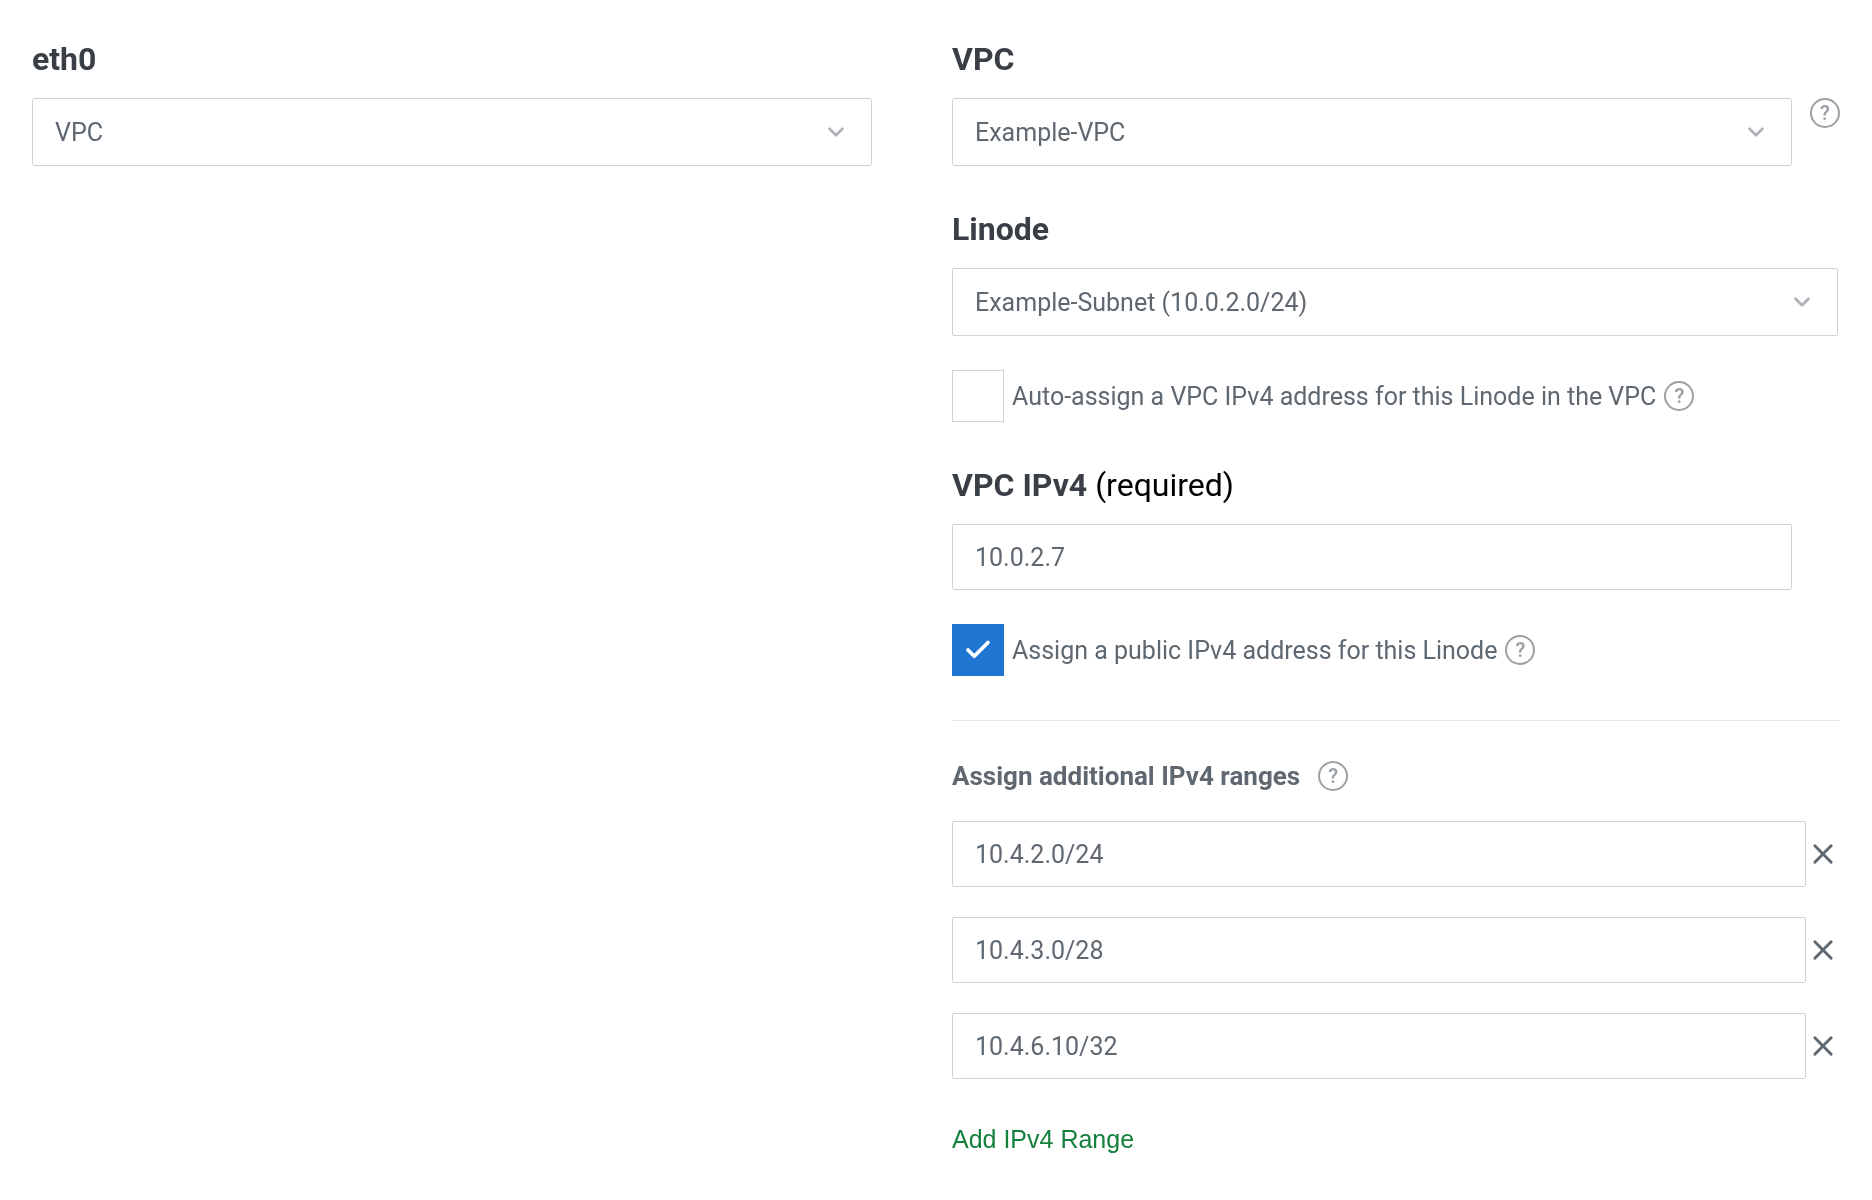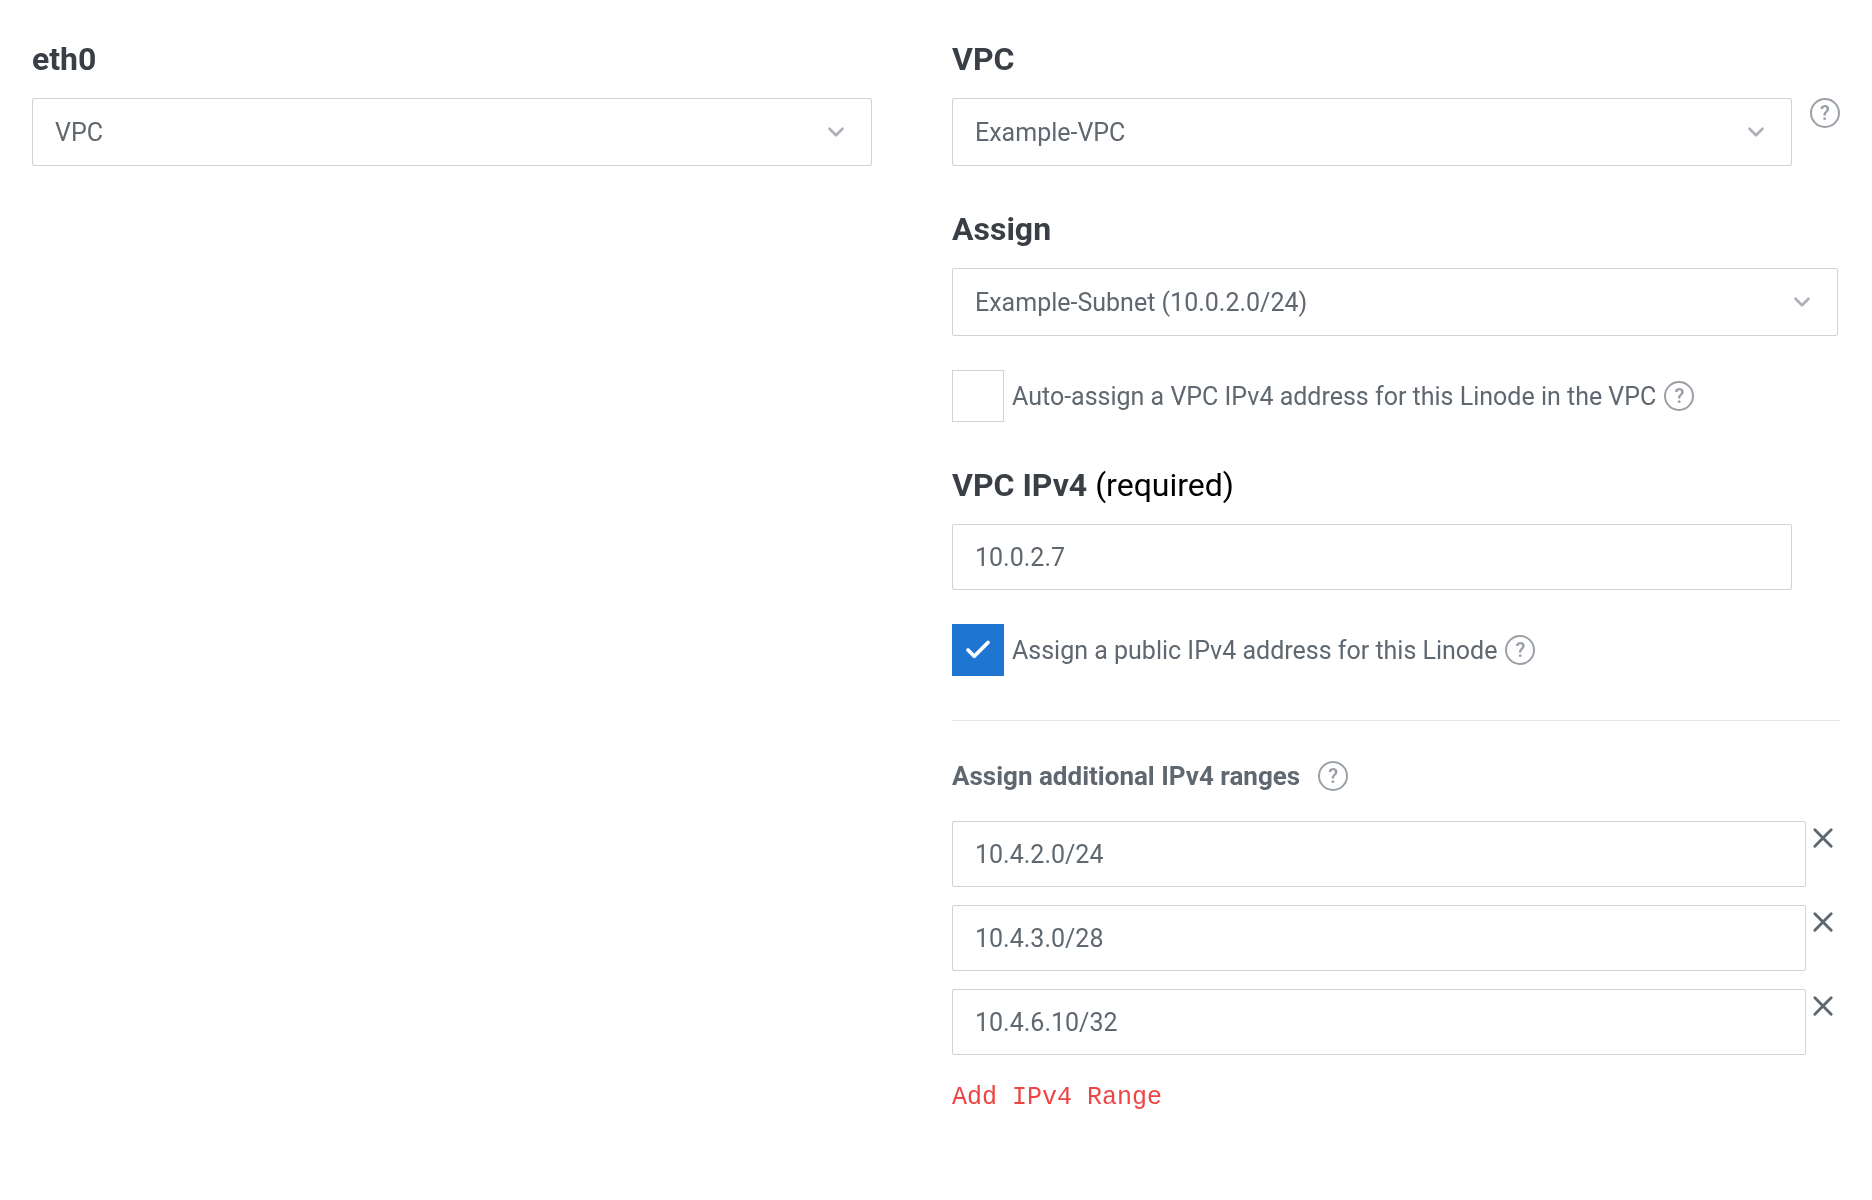--- a/index.html
+++ b/index.html
@@ -126,43 +126,44 @@
     font-weight: 700;
     color: #5f6870;
     display: flex;
     align-items: center;
     gap: 18px;
     margin: 0 0 30px 0;
   }
 
   .range-row {
     display: flex;
-    margin-bottom: 18px;
+    align-items: center;
+    margin-bottom: 30px;
   }
   .range-row .textinput { flex: 1; }
   .close-btn {
     width: 34px;
     height: 34px;
     display: inline-flex;
     align-items: center;
     justify-content: center;
     color: #5f6870;
     cursor: pointer;
     flex: 0 0 auto;
   }
 
   .link-btn {
     font-size: 25px;
-    color: #ef4444;
+    color: #15803d;
     background: none;
     border: none;
     padding: 0;
-    margin-top: 10px;
-    cursor: pointer;
-    font-family: Liberation Mono, monospace;
+    margin-top: 16px;
+    cursor: pointer;
+    font-family: Liberation Sans, sans-serif;
   }
 
   svg { display: block; }
 </style>
 </head>
 <body>
 
 <div class="canvas">
   <div class="columns">
 
@@ -189,21 +190,21 @@
             <svg width="26" height="26" viewBox="0 0 24 24" fill="none" stroke="currentColor" stroke-width="2.5" stroke-linecap="round" stroke-linejoin="round">
                 <polyline points="6 9 12 15 18 9"></polyline>
               </svg>
           </span>
         </div>
         <span class="help-icon">?</span>
       </div>
 
       
       <div class="section-gap">
-        <label class="field-label">Assign</label>
+        <label class="field-label">Linode</label>
         <div class="select" style="max-width:840px" tabindex="0">
           <span>Example-Subnet (10.0.2.0/24)</span>
           <span class="chevron">
             <svg width="26" height="26" viewBox="0 0 24 24" fill="none" stroke="currentColor" stroke-width="2.5" stroke-linecap="round" stroke-linejoin="round">
                 <polyline points="6 9 12 15 18 9"></polyline>
               </svg>
           </span>
         </div>
       </div>
 

